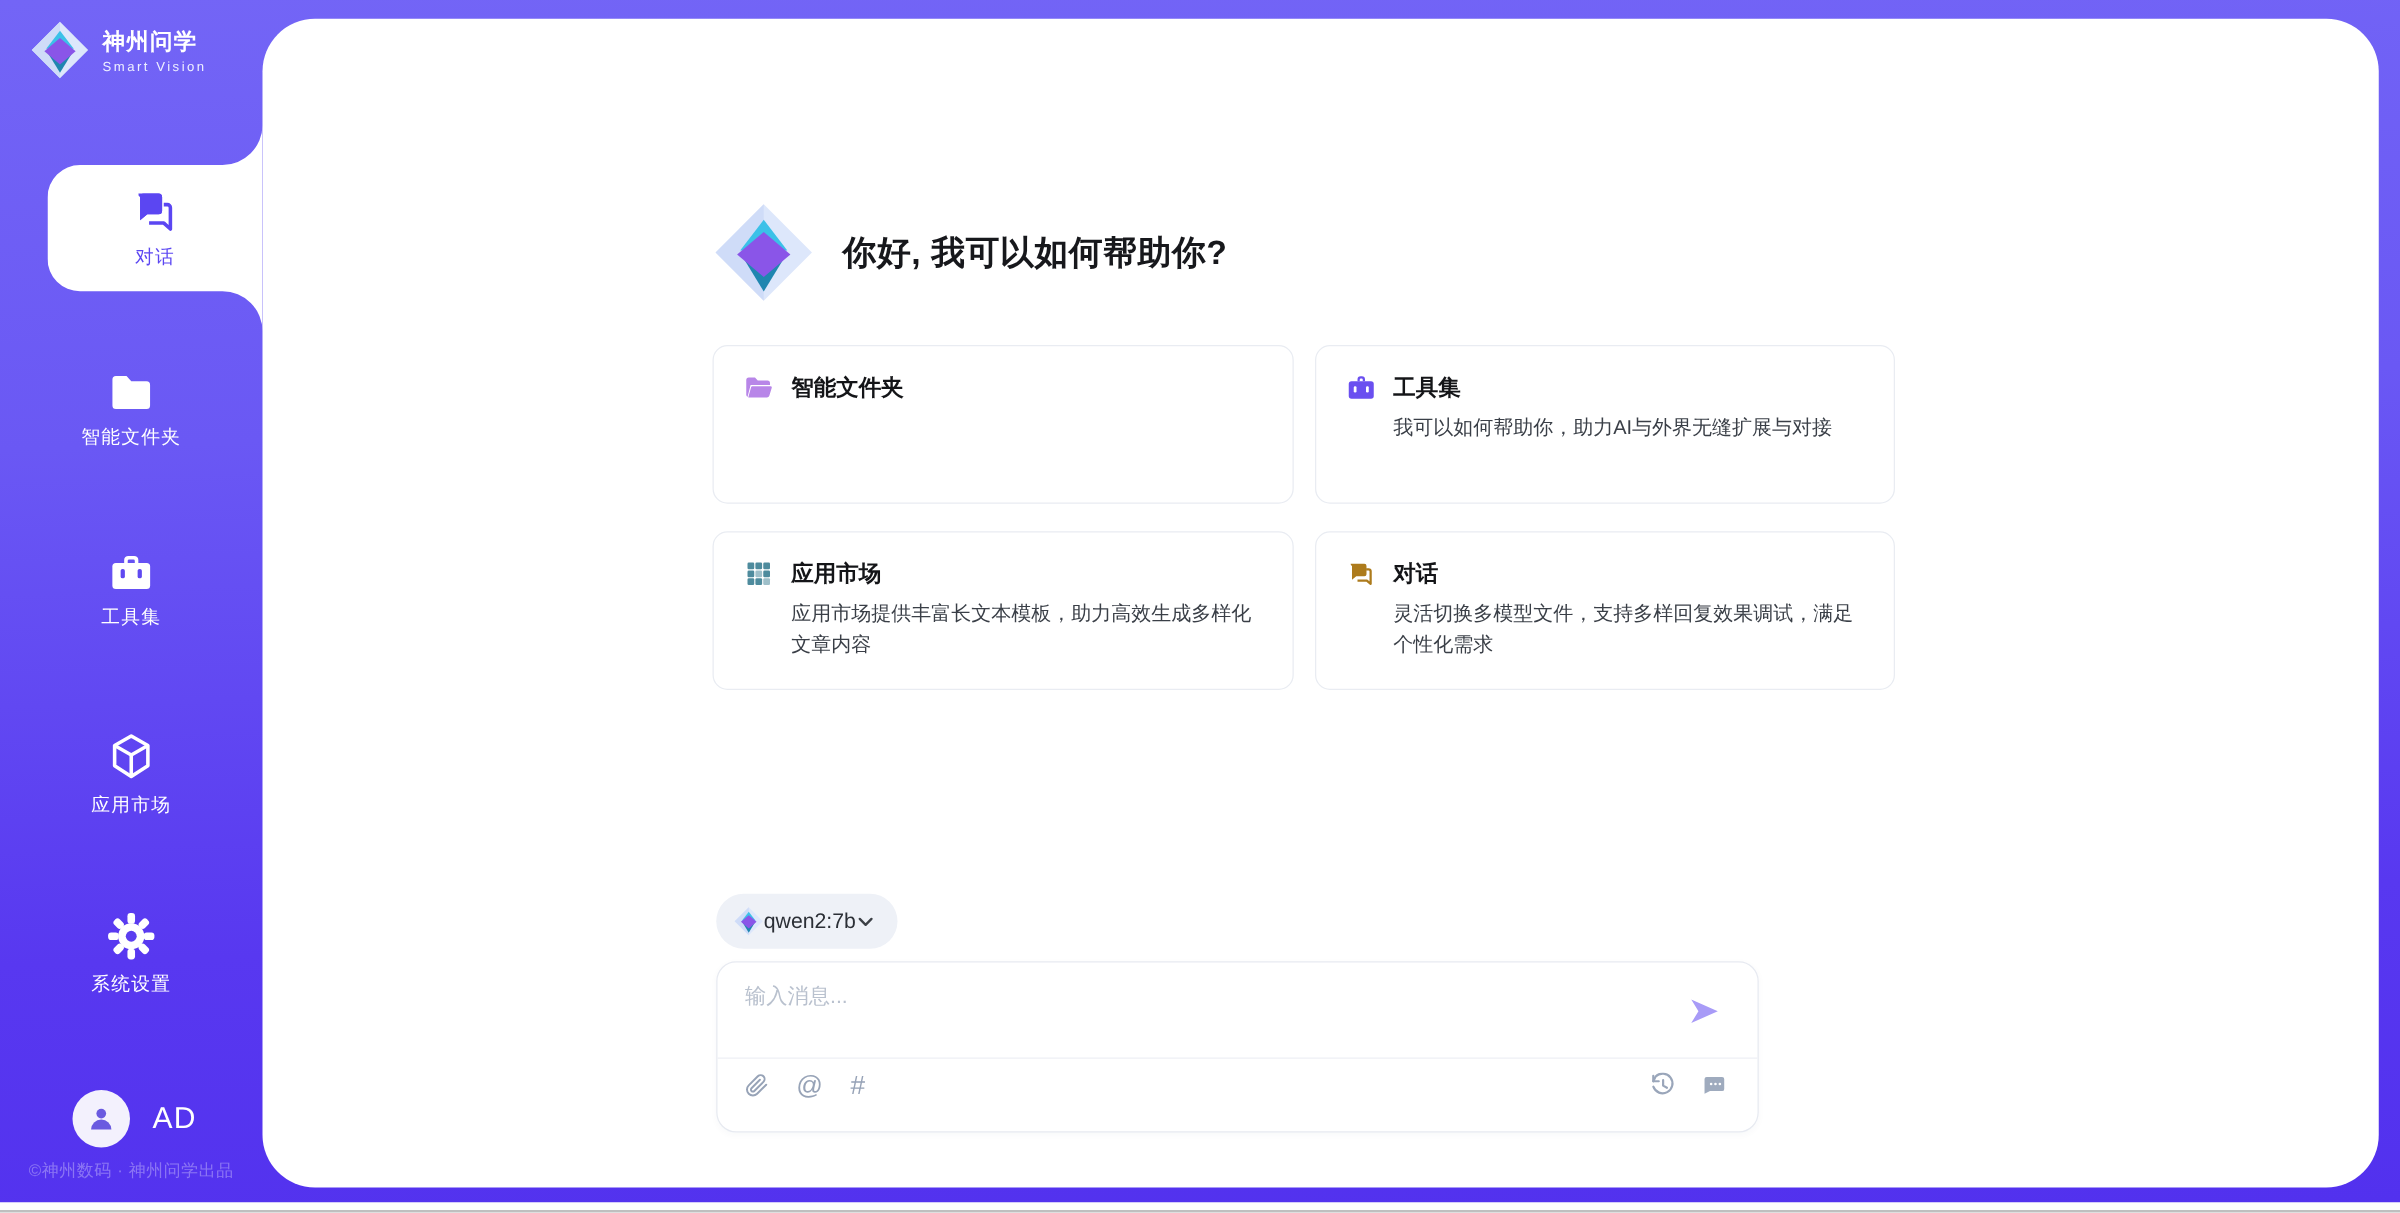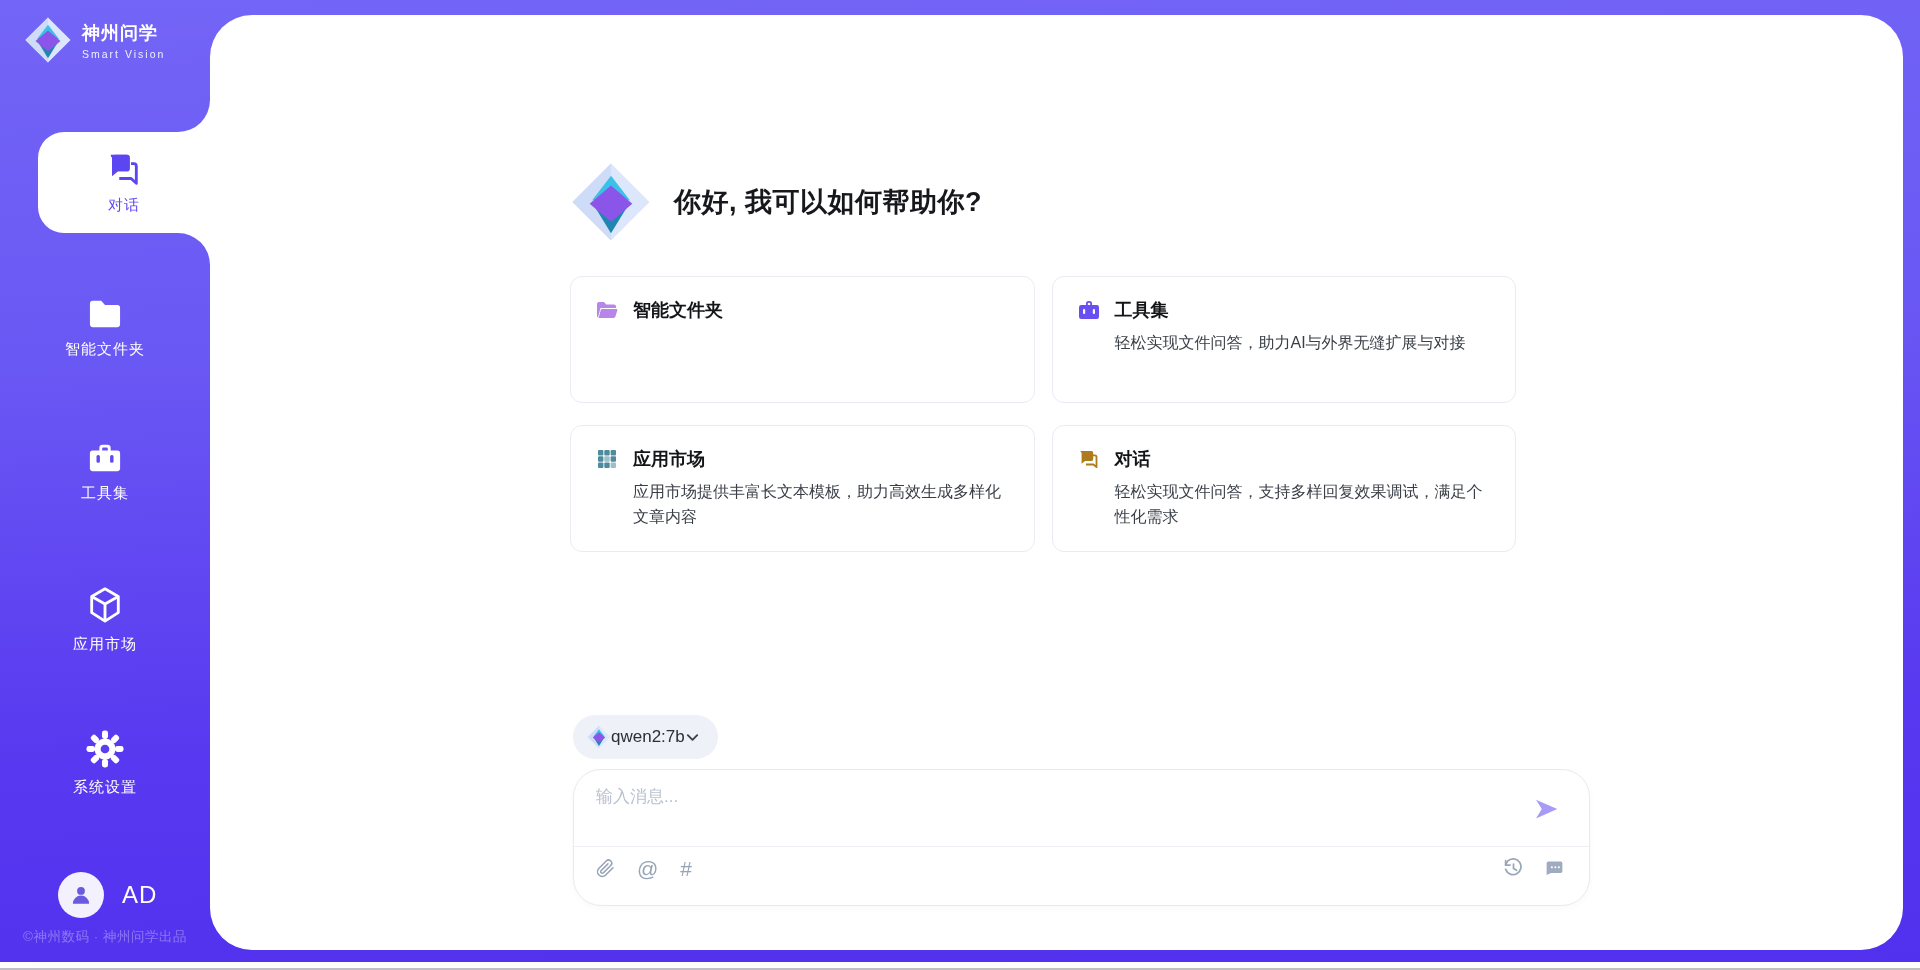--- a/index.html
+++ b/index.html
@@ -58,22 +58,22 @@
   .card-title { font-size:18px; font-weight:700; color:#141518; }
   .card-desc { margin:9px 0 0 38px; font-size:16px; color:#3a3f47; line-height:1.55; }
 
   .model-pill { position:absolute; left:363px; top:700px; height:44px; padding:0 18px 0 14px;
                 background:#eef1f7; border-radius:23px; display:inline-flex; align-items:center;
                 cursor:pointer; }
   .model-pill svg.mini-logo { width:24px; height:24px; }
   .model-name { font-size:17px; color:#2b2f36; }
   .model-pill svg.chev { width:15px; height:15px; }
 
-  .composer { position:absolute; left:363px; top:754px; width:1017px; height:137px;
-              background:#fff; border:1.5px solid #e7eaf1; border-radius:28px;
+  .composer { position:absolute; left:363px; top:754px; width:834px; height:137px;
+              background:#fff; border:1.5px solid #e7eaf1; border-radius:16px;
               box-shadow:0 2px 6px rgba(40,50,90,0.03); }
   .composer textarea { position:absolute; left:22px; top:15px; width:820px; height:50px;
                        border:none; outline:none; resize:none; font-family:inherit;
                        font-size:17px; color:#333; background:transparent; }
   .composer textarea::placeholder { color:#b9c1ce; }
   .send-btn { position:absolute; right:28px; top:24px; width:30px; height:30px; cursor:pointer; }
   .composer-divider { position:absolute; left:0; top:76px; width:100%; height:1px; background:#eef0f5; }
   .composer-tools { position:absolute; left:22px; top:88px; display:flex; align-items:center; gap:22px; }
   .composer-tools-right { position:absolute; right:24px; top:88px; display:flex; align-items:center; gap:20px; }
   .tool-icon { color:#97a3b7; font-size:21px; line-height:1; cursor:pointer; display:flex; align-items:center; }
@@ -120,21 +120,21 @@
       <div class="card">
         <div class="card-head">
           <svg viewBox="0 0 24 24">
             <path d="M9 7V5.5A2.5 2.5 0 0 1 11.5 3h1A2.5 2.5 0 0 1 15 5.5V7h-1.8V5.6a.9.9 0 0 0-.9-.9h-.6a.9.9 0 0 0-.9.9V7H9z" fill="#6a4ff0"></path>
             <rect x="2" y="7" width="20" height="14" rx="2.2" fill="#6a4ff0"></rect>
             <rect x="6" y="11" width="2.2" height="5" rx="1" fill="#ffffff"></rect>
             <rect x="15.8" y="11" width="2.2" height="5" rx="1" fill="#ffffff"></rect>
           </svg>
           <div class="card-title">工具集</div>
         </div>
-        <div class="card-desc">轻松实现文件问答，助力AI与外界无缝扩展与对接</div>
+        <div class="card-desc">我可以如何帮助你，助力AI与外界无缝扩展与对接</div>
       </div>
 
       <div class="card">
         <div class="card-head">
           <svg viewBox="0 0 24 24">
             <g fill="#4e8b9d">
               <rect x="3" y="3" width="5.4" height="5.4" rx="1"></rect>
                 <rect x="9.3" y="3" width="5.4" height="5.4" rx="1"></rect>
                 <rect x="15.6" y="3" width="5.4" height="5.4" rx="1"></rect>
               <rect x="3" y="9.3" width="5.4" height="5.4" rx="1"></rect>
@@ -151,21 +151,21 @@
       </div>
 
       <div class="card">
         <div class="card-head">
           <svg viewBox="0 0 24 24">
             <path d="M9 17.5h7.5l3 2.6V10a1.6 1.6 0 0 0-1.6-1.6h-2" fill="none" stroke="#ad7b1c" stroke-width="1.8" stroke-linejoin="round"></path>
             <path d="M3.5 4h11a1.7 1.7 0 0 1 1.7 1.7v6.6a1.7 1.7 0 0 1-1.7 1.7H8l-3.4 2.8V5.7A1.7 1.7 0 0 1 3.5 4z" fill="#ad7b1c"></path>
           </svg>
           <div class="card-title">对话</div>
         </div>
-        <div class="card-desc">轻松实现文件问答，支持多样回复效果调试，满足个性化需求</div>
+        <div class="card-desc">灵活切换多模型文件，支持多样回复效果调试，满足个性化需求</div>
       </div>
 
     </div>
 
     <div class="model-pill">
       <svg class="mini-logo">
           <use href="#logo-diamond"></use>
         </svg>
       <span class="model-name">qwen2:7b</span>
       <svg class="chev" viewBox="0 0 16 16">

